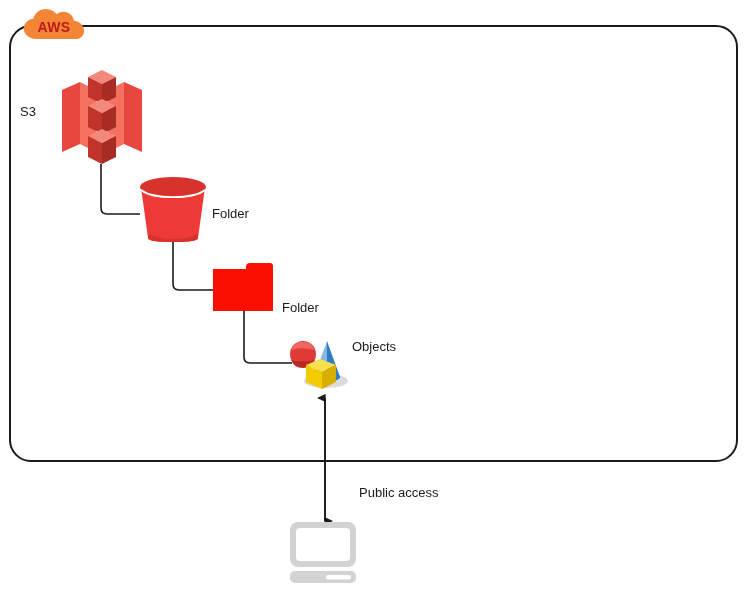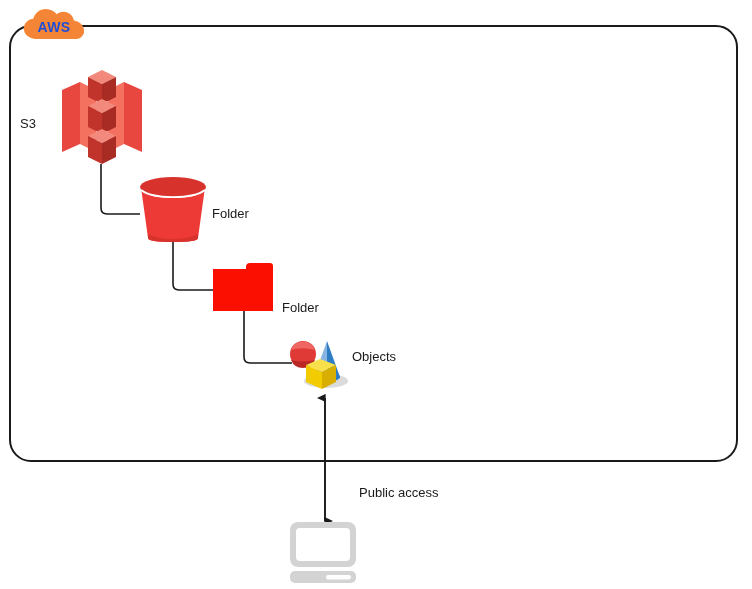--- a/index.html
+++ b/index.html
@@ -40,49 +40,49 @@
   }
   #aws-badge .aws-text {
     position: absolute;
     left: 0;
     top: 0;
     width: 62px;
     height: 34px;
     display: flex;
     align-items: center;
     justify-content: center;
-    color: #1d4ed8;
+    color: #b91c1c;
     font-size: 14px;
     font-weight: bold;
     font-family: "Liberation Sans", sans-serif;
     letter-spacing: 0.4px;
     padding-top: 3px;
     box-sizing: border-box;
     z-index: 3;
   }
   
   .diagram-label {
     position: absolute;
     font-family: "Liberation Sans", sans-serif;
     font-size: 13px;
     color: #1a1a1a;
     white-space: nowrap;
   }
   
   #s3-icon { position: absolute; left: 60px; top: 68px; width: 84px; height: 100px; }
-  #s3-label { left: 20px; top: 116px; }
+  #s3-label { left: 20px; top: 104px; }
   
   #bucket-icon { position: absolute; left: 136px; top: 176px; width: 74px; height: 68px; }
   #bucket-label { left: 212px; top: 206px; }
   
   #folder-icon { position: absolute; left: 213px; top: 263px; width: 62px; height: 50px; }
   #folder-label { left: 282px; top: 300px; }
   
   #objects-icon { position: absolute; left: 286px; top: 339px; width: 64px; height: 52px; }
-  #objects-label { left: 352px; top: 349px; }
+  #objects-label { left: 352px; top: 339px; }
   
   #monitor-icon { position: absolute; left: 288px; top: 521px; width: 72px; height: 62px; }
   
   #public-access-label { left: 341px; top: 485px; margin-left: 18px; }
   
   #connectors {
     position: absolute;
     left: 0; top: 0;
     width: 752px; height: 589px;
     pointer-events: none;

